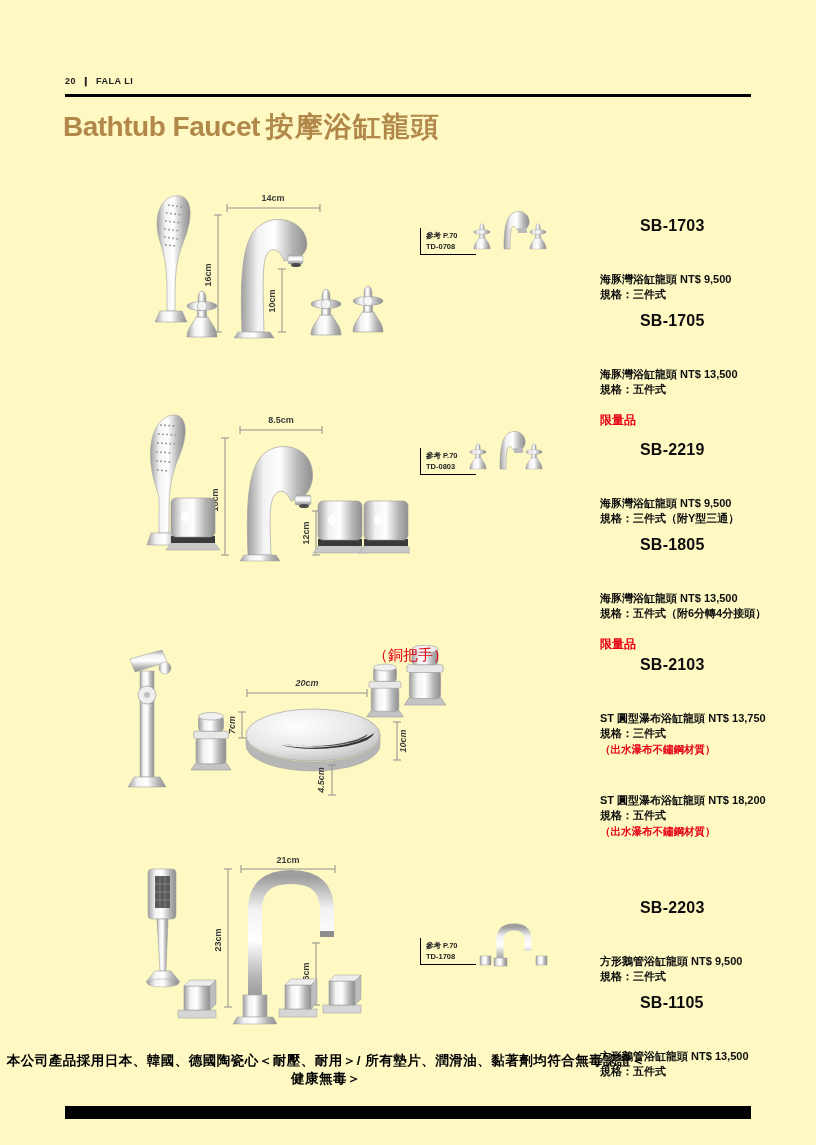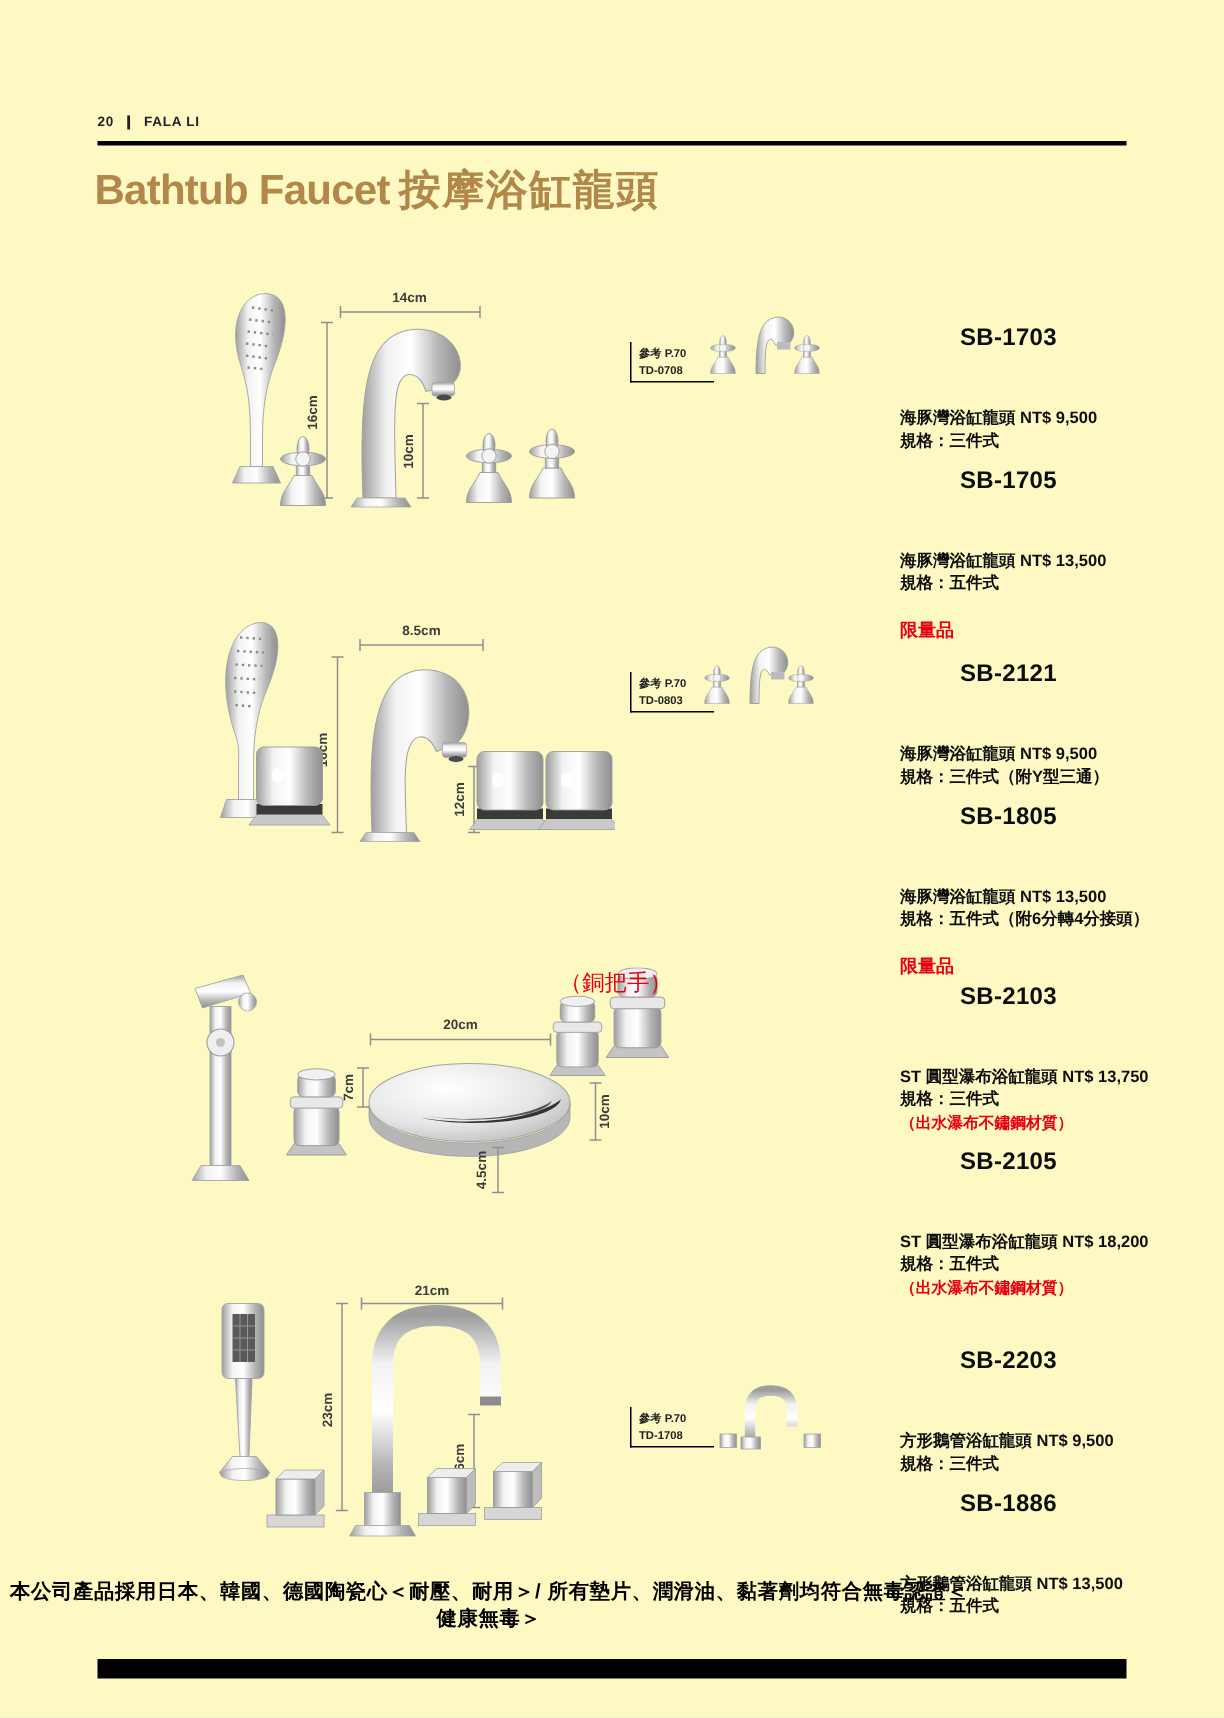--- a/index.html
+++ b/index.html
@@ -217,32 +217,32 @@
     <div class="refbox" style="left:420px;top:43px;">
       <div>參考 P.70</div>
       <div>TD-0803</div>
     </div>
     <div class="thumb" style="left:468px;top:18px;">
       <svg width="78" height="50" viewBox="0 0 78 50">
           <use href="#thumbA"></use>
         </svg>
     </div>
     <div class="pt" style="top:36px;">
-      <div class="model">SB-2121</div>
+      <div class="model">SB-2219</div>
       <div class="desc"><span>海豚灣浴缸龍頭</span> <span>NT$ 9,500</span></div>
       <div class="spec">規格：三件式（附Y型三通）</div>
       <div class="model">SB-1805</div>
       <div class="desc"><span>海豚灣浴缸龍頭</span> <span>NT$ 13,500</span></div>
       <div class="spec">規格：五件式（附6分轉4分接頭）</div>
       <div class="limited">限量品</div>
     </div>
   </div>
 
   <div class="section" style="top:640px;height:215px;">
-    <div class="imgwrap" style="left:110px;top:5px;">
+    <div class="imgwrap" style="left:110px;top:5px;font-style:italic;">
       <svg width="350" height="170" viewBox="0 0 350 170">
         <g>
           <path d="M20,14 L52,5 L57,17 L25,27 Z" fill="url(#chromeH)" stroke="#a3a3a3" stroke-width="0.6"></path>
           <circle cx="55" cy="23" r="6" fill="url(#chromeV)" stroke="#a3a3a3" stroke-width="0.5"></circle>
           <rect x="30" y="26" width="14" height="106" fill="url(#chromeV)" stroke="#a3a3a3" stroke-width="0.6"></rect>
           <circle cx="37" cy="50" r="9" fill="#efefef" stroke="#9a9a9a" stroke-width="0.7"></circle>
           <circle cx="37" cy="50" r="3" fill="#c2c2c2"></circle>
           <path d="M24,132 h26 l6,10 h-38 z" fill="url(#chromeV)" stroke="#a3a3a3" stroke-width="0.6"></path>
         </g>
         <use href="#rk" transform="translate(101,125) scale(1.25)"></use>
@@ -279,21 +279,20 @@
         <use href="#rk" transform="translate(275,72) scale(1.15)"></use>
         <use href="#rk" transform="translate(315,60) scale(1.3)"></use>
       </svg>
     </div>
     <div class="annotation" style="left:373px;top:6px;">（銅把手）</div>
     <div class="pt" style="top:16px;">
       <div class="model">SB-2103</div>
       <div class="desc"><span>ST 圓型瀑布浴缸龍頭</span> <span>NT$ 13,750</span></div>
       <div class="spec" style="margin-bottom:2px;">規格：三件式</div>
       <div class="rednote" style="margin:0 0 10px 0;">（出水瀑布不鏽鋼材質）</div>
-      <div class="model">SB-2105</div>
       <div class="desc"><span>ST 圓型瀑布浴缸龍頭</span> <span>NT$ 18,200</span></div>
       <div class="spec" style="margin-bottom:2px;">規格：五件式</div>
       <div class="rednote" style="margin:0;">（出水瀑布不鏽鋼材質）</div>
     </div>
   </div>
 
   <div class="section" style="top:855px;height:200px;">
     <div class="imgwrap" style="left:120px;top:0;">
       <svg width="280" height="180" viewBox="0 0 280 180">
         <g>
@@ -345,21 +344,21 @@
     </div>
     <div class="thumb" style="left:478px;top:63px;">
       <svg width="72" height="50" viewBox="0 0 72 50">
           <use href="#thumbB"></use>
         </svg>
     </div>
     <div class="pt" style="top:44px;">
       <div class="model">SB-2203</div>
       <div class="desc"><span>方形鵝管浴缸龍頭</span> <span>NT$ 9,500</span></div>
       <div class="spec">規格：三件式</div>
-      <div class="model">SB-1886</div>
+      <div class="model">SB-1105</div>
       <div class="desc"><span>方形鵝管浴缸龍頭</span> <span>NT$ 13,500</span></div>
       <div class="spec">規格：五件式</div>
     </div>
   </div>
 
   <div class="footer">本公司產品採用日本、韓國、德國陶瓷心＜耐壓、耐用＞/ 所有墊片、潤滑油、黏著劑均符合無毒認證＜健康無毒＞</div>
   <div class="bottom-bar"></div>
 
 </div>
 

